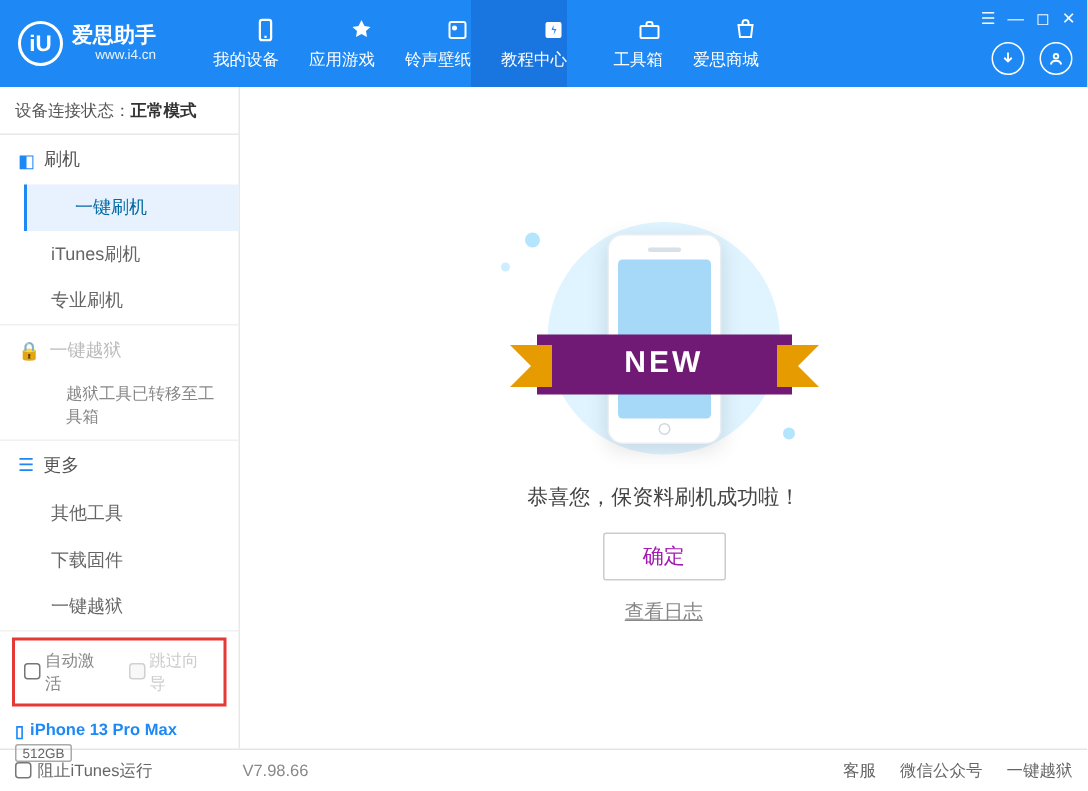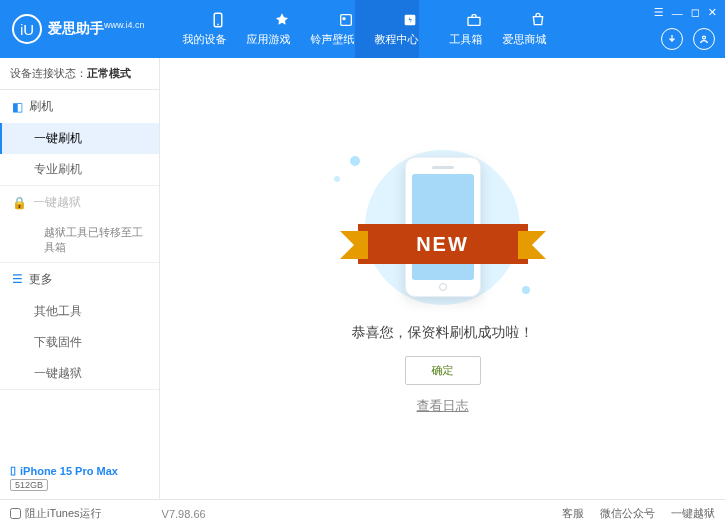--- a/index.html
+++ b/index.html
@@ -1,64 +1,64 @@
 <!DOCTYPE html>
 <html><head>
 <meta charset="utf-8">
 <style>
 * { margin: 0; padding: 0; box-sizing: border-box; font-family: "Microsoft YaHei", Arial, sans-serif; }
 body { width: 725px; height: 527px; overflow: hidden; background: #fff; }
 .header { height: 58px; background: #1e88f5; display: flex; align-items: center; color: #fff; padding: 0 12px; position: relative; }
 .logo-area { display: flex; align-items: center; margin-right: 18px; }
-.logo-circle { width: 30px; height: 30px; border: 2px solid #fff; border-radius: 50%; display: flex; align-items: center; justify-content: center; font-weight: normal; font-size: 15px; margin-right: 6px; }
-.logo-text { display: flex; flex-direction: row; line-height: 1.1; }
+.logo-circle { width: 30px; height: 30px; border: 2px solid #fff; border-radius: 50%; display: flex; align-items: center; justify-content: center; font-weight: bold; font-size: 15px; margin-right: 6px; }
+.logo-text { display: flex; flex-direction: column; line-height: 1.1; align-items: flex-end; }
 .logo-title { font-size: 14px; font-weight: bold; }
 .logo-sub { font-size: 9px; opacity: 0.9; }
 .nav { display: flex; height: 100%; }
 .nav-item { width: 64px; display: flex; flex-direction: column; align-items: flex-end; justify-content: center; font-size: 11px; cursor: pointer; gap: 3px; }
 .nav-item.active { background: #1976e0; }
 .nav-icon { width: 18px; height: 18px; display: flex; align-items: center; justify-content: center; }
 .header-right { position: absolute; right: 8px; top: 6px; display: flex; gap: 8px; align-items: center; font-size: 11px; }
 .header-right span { cursor: pointer; opacity: 0.95; }
 .header-bottom-right { position: absolute; right: 10px; bottom: 8px; display: flex; gap: 10px; }
 .circ-btn { width: 22px; height: 22px; border: 1.5px solid #fff; border-radius: 50%; display: flex; align-items: center; justify-content: center; cursor: pointer; }
 .content { display: flex; height: calc(100% - 58px - 28px); }
 .sidebar { width: 160px; border-right: 1px solid #e8e8e8; display: flex; flex-direction: column; font-size: 12px; }
 .status-bar { padding: 8px 10px; border-bottom: 1px solid #e8e8e8; font-size: 11px; color: #555; }
 .status-val { color: #333; font-weight: bold; }
 .side-section { border-bottom: 1px solid #f0f0f0; }
 .side-head { display: flex; align-items: center; padding: 8px 12px; color: #555; gap: 6px; cursor: pointer; }
 .side-head .hicon { color: #1e88f5; font-size: 12px; }
 .side-head.locked .hicon { color: #bbb; }
 .side-item { padding: 7px 12px 7px 34px; color: #666; cursor: pointer; }
-.side-item.active { background: #e8f2fe; color: #000000; border-left: 2px solid #1e88f5; padding-left: 32px; }
+.side-item.active { background: #e8f2fe; color: #0369a1; border-left: 2px solid #1e88f5; padding-left: 32px; margin-left: 16px; }
 .side-info { font-size: 11px; color: #888; padding: 6px 12px 6px 44px; line-height: 1.4; }
 .side-spacer { flex: 1; }
 .highlight-box { border: 2px solid #e53935; margin: 4px 8px; padding: 6px; display: flex; gap: 12px; font-size: 11px; color: #888; align-items: center; }
 .highlight-box label { display: flex; align-items: center; gap: 3px; }
 .device-info { padding: 6px 10px 8px; font-size: 11px; color: #1e88f5; }
 .device-name { font-weight: bold; display: flex; align-items: center; gap: 4px; }
 .storage { display: inline-block; border: 1px solid #aaa; border-radius: 2px; padding: 0 4px; font-size: 9px; color: #666; margin-top: 2px; }
 .main { flex: 1; display: flex; flex-direction: column; align-items: center; justify-content: center; position: relative; }
 .illustration { position: relative; width: 230px; height: 170px; display: flex; align-items: center; justify-content: center; }
 .bg-circle { position: absolute; width: 155px; height: 155px; border-radius: 50%; background: #dff4ff; }
 .phone { position: relative; width: 76px; height: 140px; background: #fff; border-radius: 10px; box-shadow: 0 4px 14px rgba(0,0,0,0.12); border: 1px solid #e9eef3; z-index: 2; }
 .phone:before { content: ""; position: absolute; top: 8px; left: 50%; transform: translateX(-50%); width: 22px; height: 3px; background: #d8e0e8; border-radius: 2px; }
 .phone-screen { position: absolute; top: 16px; left: 6px; right: 6px; bottom: 16px; background: #a6d9f7; border-radius: 3px; }
 .phone-btn { position: absolute; bottom: 5px; left: 50%; transform: translateX(-50%); width: 8px; height: 8px; border: 1px solid #cfd8e0; border-radius: 50%; }
-.ribbon { position: absolute; z-index: 3; left: 50%; transform: translateX(-50%); top: 82px; width: 170px; height: 40px; background: #c2410c; display: flex; align-items: center; justify-content: center; color: #fff; font-weight: 900; font-size: 20px; letter-spacing: 2px; font-family: Arial, sans-serif; }
+.ribbon { position: absolute; z-index: 3; left: 50%; transform: translateX(-50%); top: 82px; width: 170px; height: 40px; background: #701a75; display: flex; align-items: center; justify-content: center; color: #fff; font-weight: 900; font-size: 20px; letter-spacing: 2px; font-family: Arial, sans-serif; }
 .ribbon:before, .ribbon:after { content: ""; position: absolute; top: 7px; width: 0; height: 0; border: 14px solid #e69b00; z-index: -1; }
 .ribbon:before { left: -18px; border-left-color: transparent; }
 .ribbon:after { right: -18px; border-right-color: transparent; }
 .dot { position: absolute; border-radius: 50%; }
 .d1 { width: 10px; height: 10px; background: #b3e5ff; top: 14px; left: 22px; }
 .d2 { width: 6px; height: 6px; background: #cceeff; top: 34px; left: 6px; }
 .d3 { width: 8px; height: 8px; background: #b3e5ff; bottom: 18px; right: 28px; }
 .msg { font-size: 14px; color: #444; margin-top: 12px; }
-.ok-btn { margin-top: 14px; padding: 6px 26px; border: 1px solid #ccc; background: #fff; font-size: 11px; color: #4d7c0f; cursor: pointer; border-radius: 2px; }
+.ok-btn { margin-top: 14px; padding: 6px 26px; border: 1px solid #ccc; background: #fff; font-size: 14px; color: #a21caf; cursor: pointer; border-radius: 2px; }
 .log-link { margin-top: 12px; font-size: 13px; color: #888; text-decoration: underline; cursor: pointer; }
 .footer { height: 28px; border-top: 1px solid #e5e5e5; display: flex; align-items: center; font-size: 11px; color: #666; padding: 0 10px; }
 .footer label { display: flex; align-items: center; gap: 4px; }
 .footer .f-spacer { flex: 1; }
 .footer .f-item { margin-left: 16px; cursor: pointer; }
 .version { color: #888; margin-left: 60px; }
 input[type=checkbox] { width: 11px; height: 11px; }
 </style>
 </head>
 <body>
@@ -151,43 +151,54 @@
   <div class="sidebar">
     <div class="status-bar">
       <span>设备连接状态：</span><span class="status-val">正常模式</span>
     </div>
     <div class="side-section">
       <div class="side-head">
           <span class="hicon">◧</span>
           <span>刷机</span>
         </div>
       <div class="side-item active">一键刷机</div>
+      <div class="side-item">iTunes刷机</div>
       <div class="side-item">专业刷机</div>
     </div>
     <div class="side-section">
       <div class="side-head locked">
           <span class="hicon">🔒</span>
           <span style="color:#bbb">一键越狱</span>
         </div>
       <div class="side-info">越狱工具已转移至工具箱</div>
     </div>
     <div class="side-section">
       <div class="side-head">
           <span class="hicon">☰</span>
           <span>更多</span>
         </div>
       <div class="side-item">其他工具</div>
       <div class="side-item">下载固件</div>
       <div class="side-item">一键越狱</div>
     </div>
     <div class="side-spacer"></div>
+    <div class="highlight-box">
+      <label>
+          <input type="checkbox" style="">
+          <span>自动激活</span>
+        </label>
+      <label style="color:#ccc">
+          <input type="checkbox" disabled="" style="">
+          <span>跳过向导</span>
+        </label>
+    </div>
     <div class="device-info">
       <div class="device-name">
           <span>▯</span>
-          <span>iPhone 15 Pro Max</span>
+          <span>iPhone 13 Pro Max</span>
         </div>
       <span class="storage">512GB</span>
       
     </div>
   </div>
 
   <div class="main">
     <div class="illustration">
       <div class="bg-circle"></div>
       <div class="dot d1"></div>

